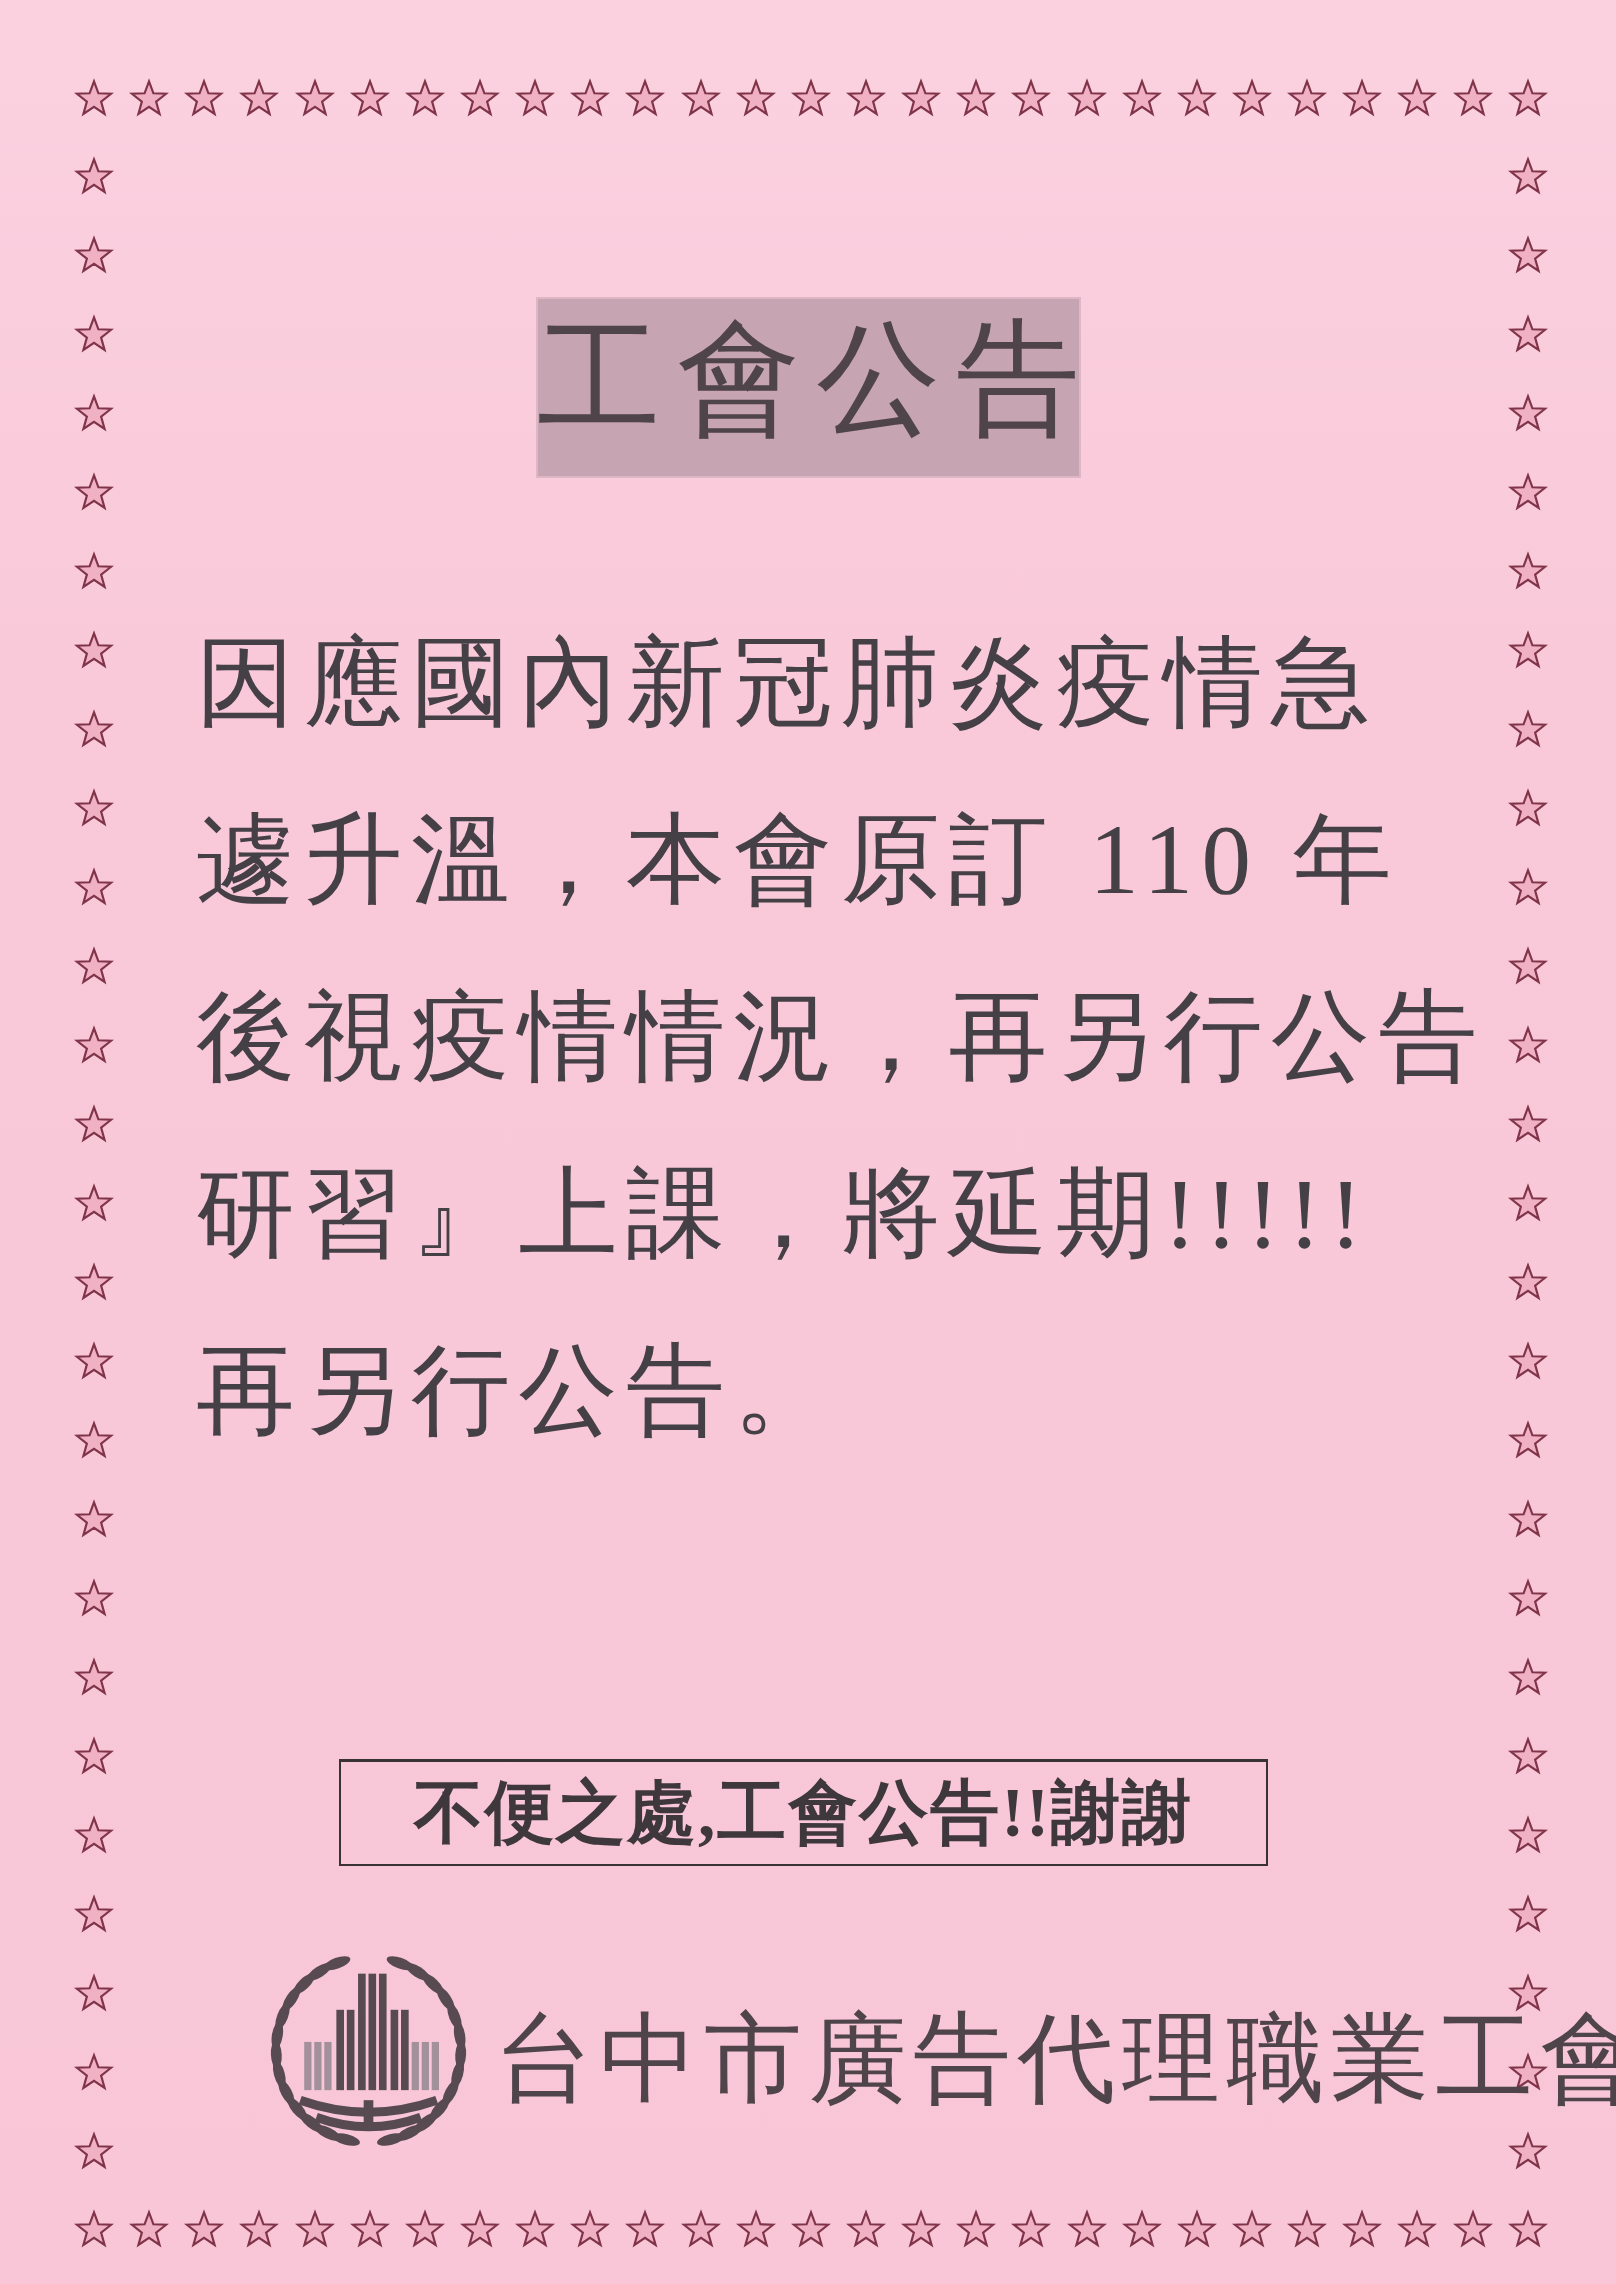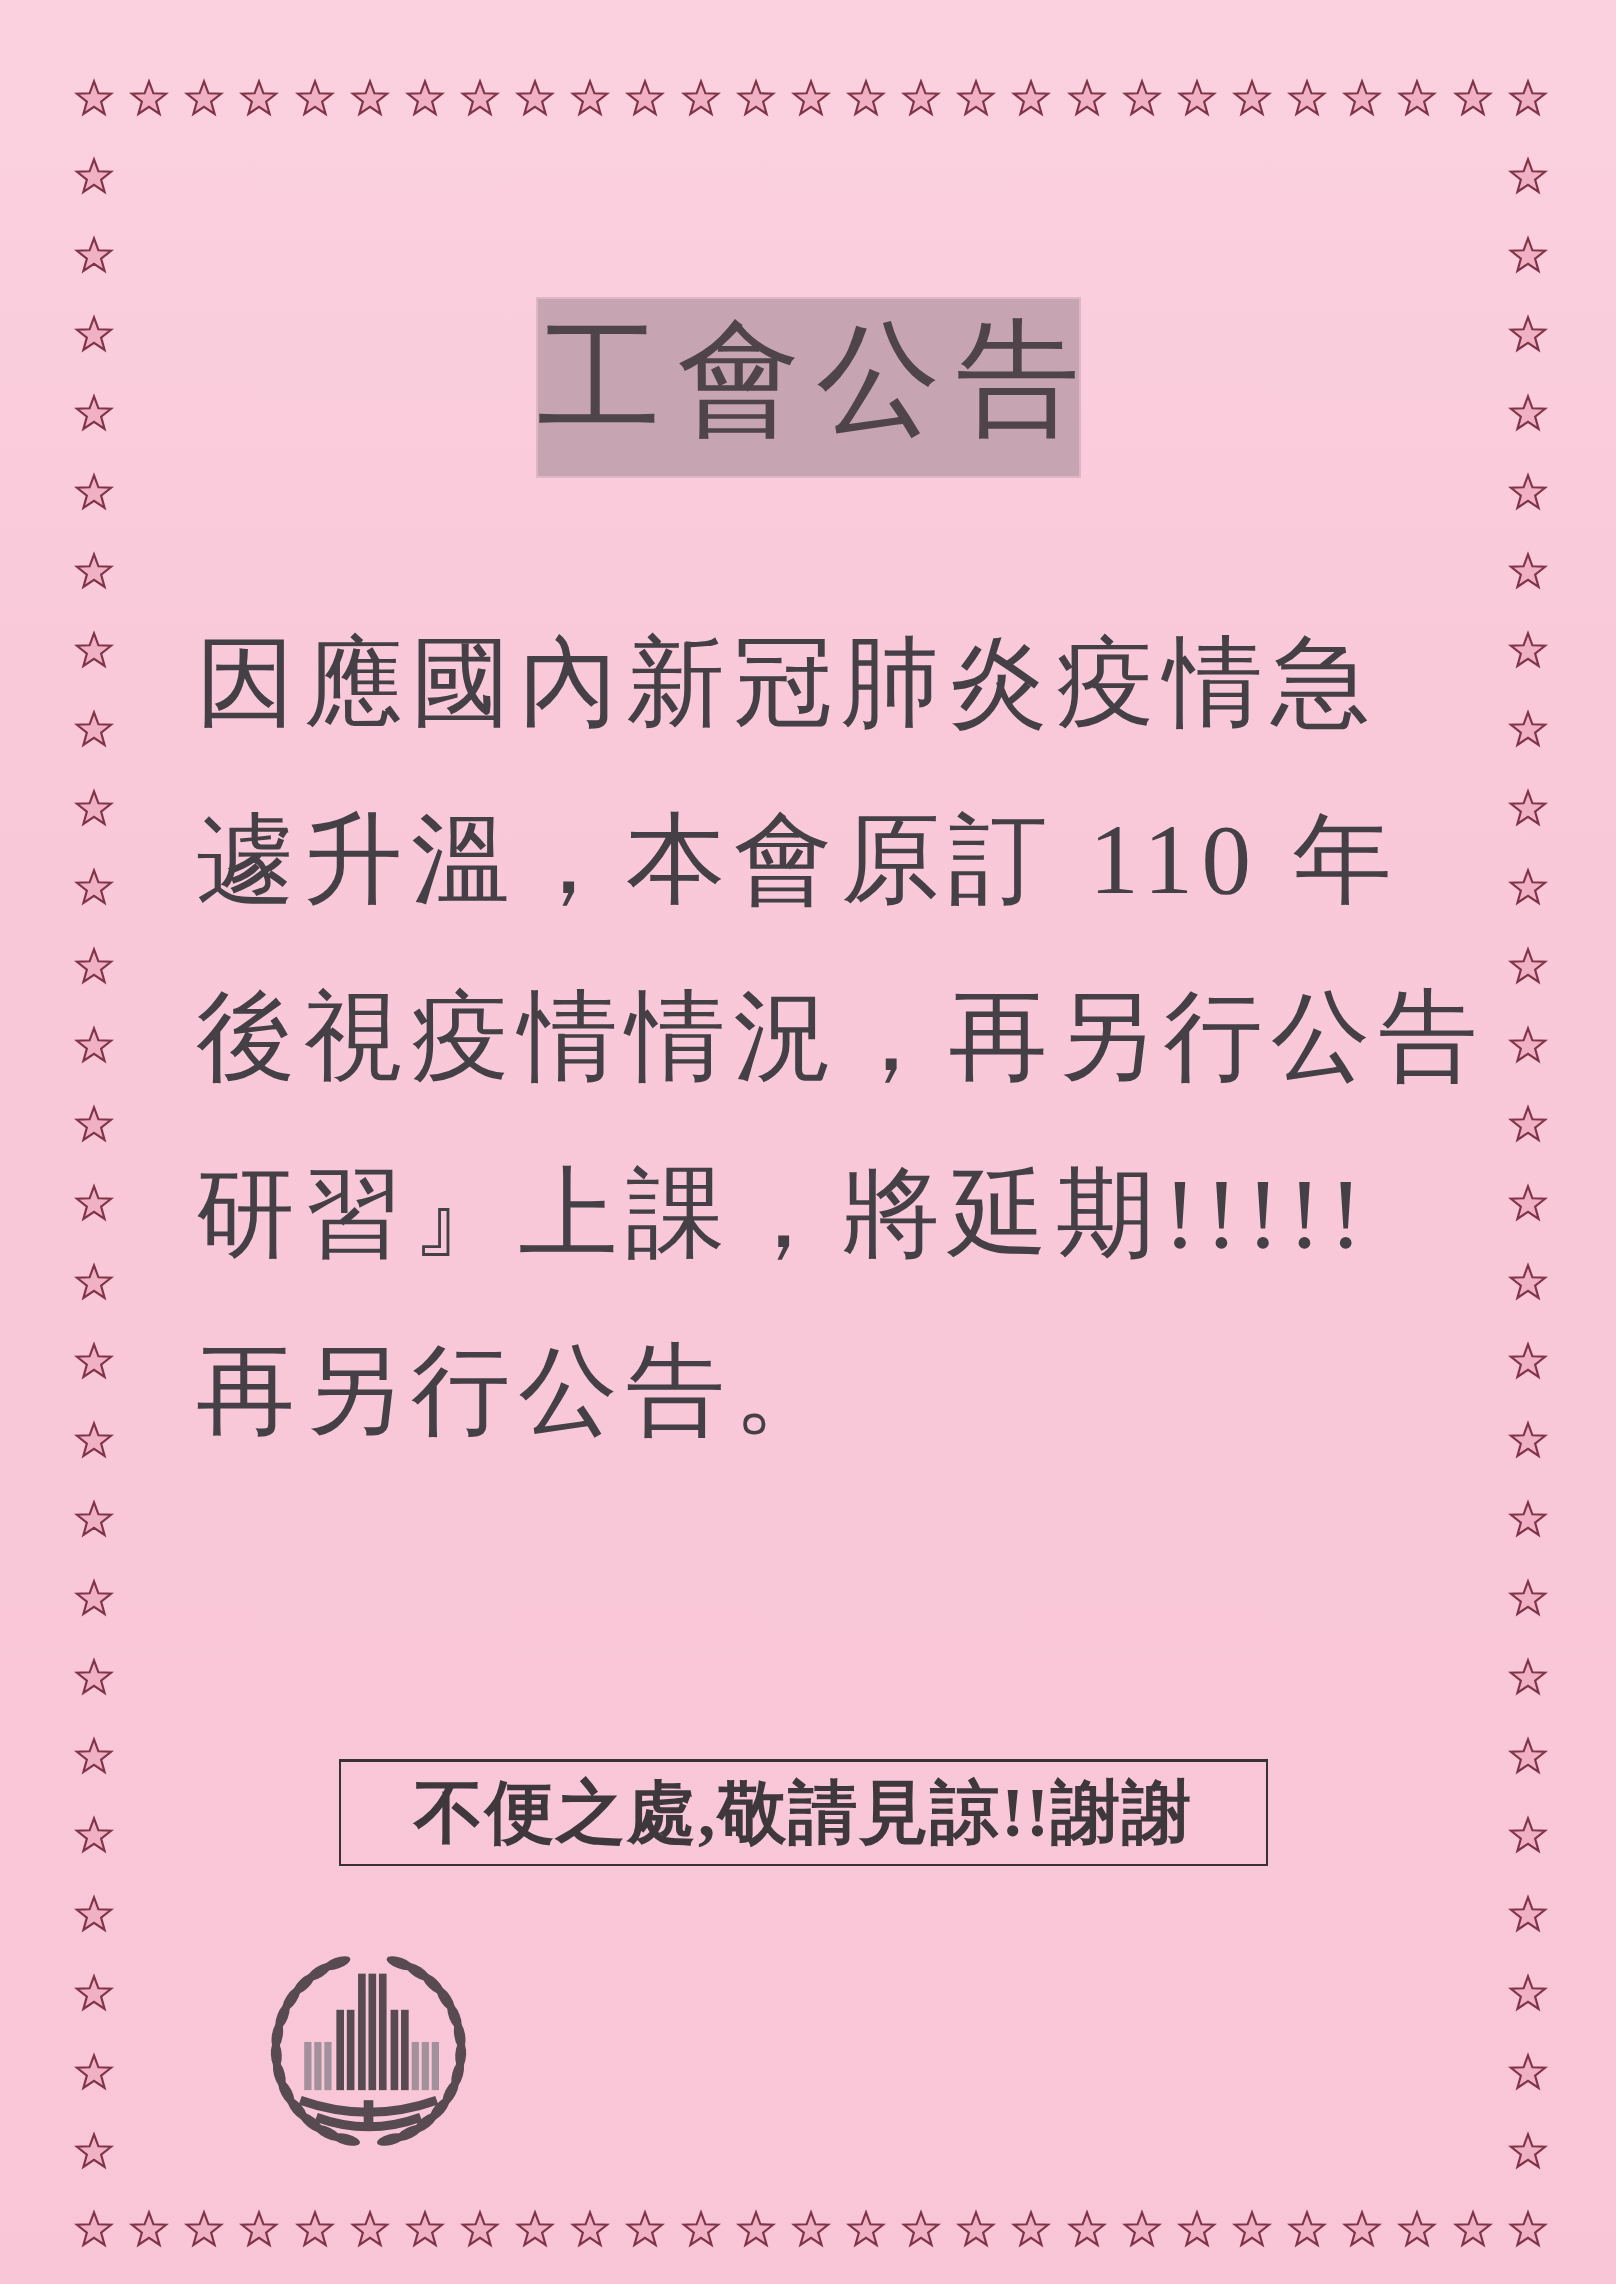--- a/index.html
+++ b/index.html
@@ -406,21 +406,21 @@
 
   <div class="body-text">
     <div class="line">因應國內新冠肺炎疫情急</div>
     <div class="line">遽升溫，本會原訂 110 年</div>
     <div class="line">後視疫情情況，再另行公告</div>
     <div class="line">研習』上課，將延期!!!!!</div>
     <div class="line">再另行公告。</div>
   </div>
 
   <div class="note-box">
-    <span class="note-text">不便之處,敬請見諒!!謝謝</span>
+    <span class="note-text">不便之處,工會公告!!謝謝</span>
   </div>
 
   <svg class="footer-logo" viewBox="0 0 120 126" xmlns="http://www.w3.org/2000/svg" aria-hidden="true">
 
     <path d="M48.9 104.6 A46 46 0 0 1 44.3 16.8" fill="none" stroke="var(--logo-dark)" stroke-width="1.8"></path>
     <path d="M71.1 104.6 A46 46 0 0 0 75.7 16.8" fill="none" stroke="var(--logo-dark)" stroke-width="1.8"></path>
     <g id="wreathL" fill="var(--logo-dark)">
         <ellipse cx="0" cy="0" rx="7" ry="2.7" transform="translate(48.9 104.6) rotate(194.0)"></ellipse>
         <ellipse cx="0" cy="0" rx="7" ry="2.7" transform="translate(39.7 101.3) rotate(206.2)"></ellipse>
         <ellipse cx="0" cy="0" rx="7" ry="2.7" transform="translate(31.5 96.1) rotate(218.3)"></ellipse>
@@ -467,15 +467,19 @@
         <rect x="65.2" y="22" width="3.8" height="58"></rect>
       <rect x="71" y="40" width="3.8" height="40"></rect>
         <rect x="76.2" y="40" width="3.8" height="40"></rect>
     </g>
 
     <path d="M26 85 Q60 97 94 85" fill="none" stroke="var(--logo-dark)" stroke-width="4.5"></path>
     <path d="M34 93.5 Q60 103 86 93.5" fill="none" stroke="var(--logo-dark)" stroke-width="4.5"></path>
     <rect x="57.6" y="85" width="4.8" height="13" fill="var(--logo-dark)"></rect>
   </svg>
 
+  <div class="footer-text">
+    <span class="org">台中市廣告代理職業工會</span>
+
+  </div>
 
 </div>
 
 
 </body></html>

